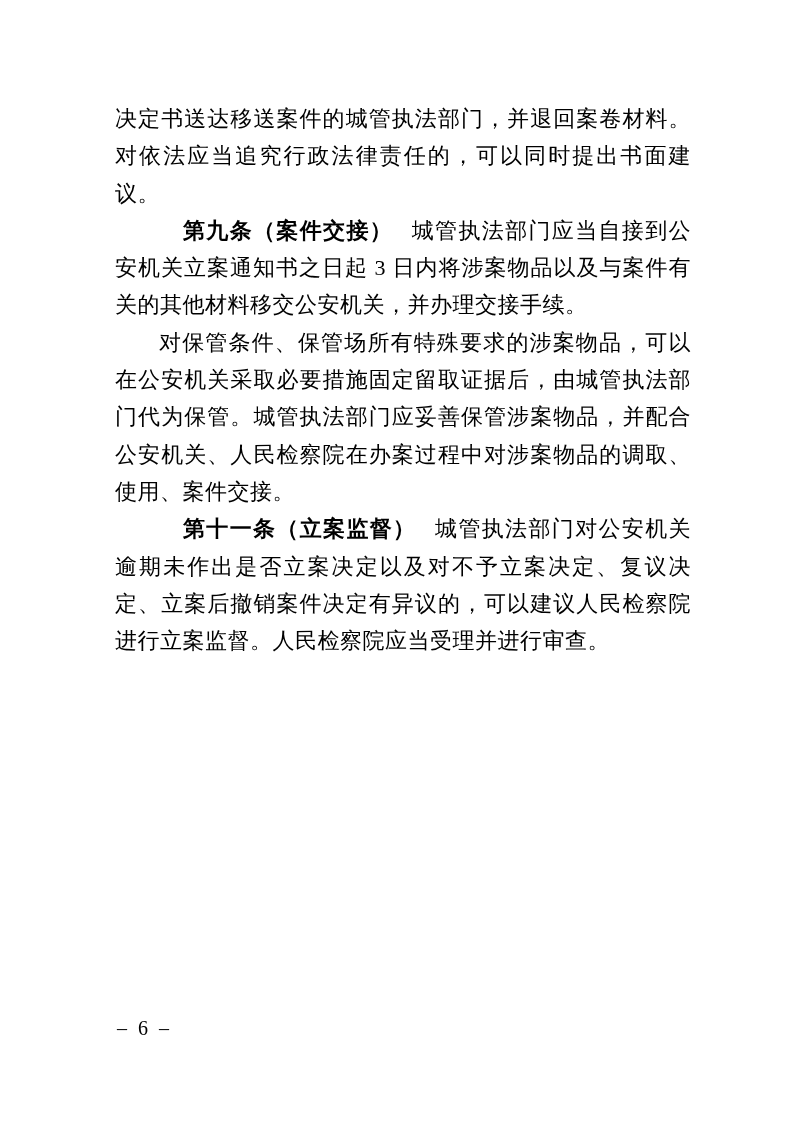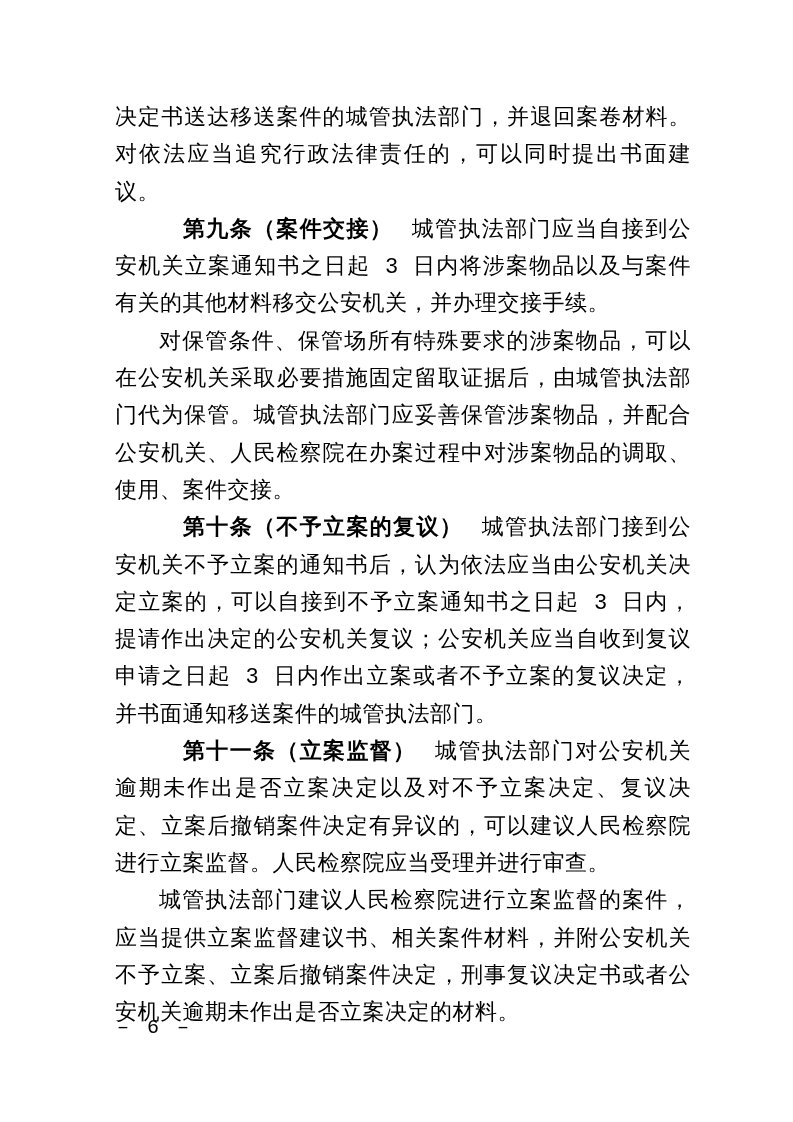--- a/index.html
+++ b/index.html
@@ -6,21 +6,21 @@
     margin: 0;
     padding: 0;
     background: #ffffff;
   }
   .page {
     position: relative;
     width: 793px;
     height: 1122px;
     background: #ffffff;
     overflow: hidden;
-    font-family: Liberation Mono, monospace;
+    font-family: Liberation Serif, serif;
     color: #000000;
   }
   .content {
     position: absolute;
     left: 115px;
     top: 100px;
     width: 576px;
     font-size: 22px;
     line-height: 37.3px;
     text-align: justify;
@@ -55,23 +55,21 @@
 <div class="page">
 
   <div class="content">
 
     <p class="continuation"><span>决定书送达移送案件的城管执法部门，并退回案卷材料。对依法应当追究行政法律责任的，可以同时提出书面建议。</span></p>
 
     <p><span class="article-heading">第九条（案件交接）</span><span>城管执法部门应当自接到公安机关立案通知书之日起 3 日内将涉案物品以及与案件有关的其他材料移交公安机关，并办理交接手续。</span></p>
 
     <p><span>对保管条件、保管场所有特殊要求的涉案物品，可以在公安机关采取必要措施固定留取证据后，由城管执法部门代为保管。城管执法部门应妥善保管涉案物品，并配合公安机关、人民检察院在办案过程中对涉案物品的调取、使用、案件交接。</span></p>
 
-    <p><span class="article-heading">第十条（不予立案的复议）</span><span>城管执法部门接到公安机关不予立案的通知书后，认为依法应当由公安机关决定立案的，可以自接到不予立案通知书之日起 3 日内，提请作出决定的公安机关复议；公安机关应当自收到复议申请之日起 3 日内作出立案或者不予立案的复议决定，并书面通知移送案件的城管执法部门。</span></p>
 
     <p><span class="article-heading">第十一条（立案监督）</span><span>城管执法部门对公安机关逾期未作出是否立案决定以及对不予立案决定、复议决定、立案后撤销案件决定有异议的，可以建议人民检察院进行立案监督。人民检察院应当受理并进行审查。</span></p>
 
-    <p><span>城管执法部门建议人民检察院进行立案监督的案件，应当提供立案监督建议书、相关案件材料，并附公安机关不予立案、立案后撤销案件决定，刑事复议决定书或者公安机关逾期未作出是否立案决定的材料。</span></p>
 
   </div>
 
   <div class="footer"><span>– 6 –</span></div>
 
 </div>
 
 </body></html>

